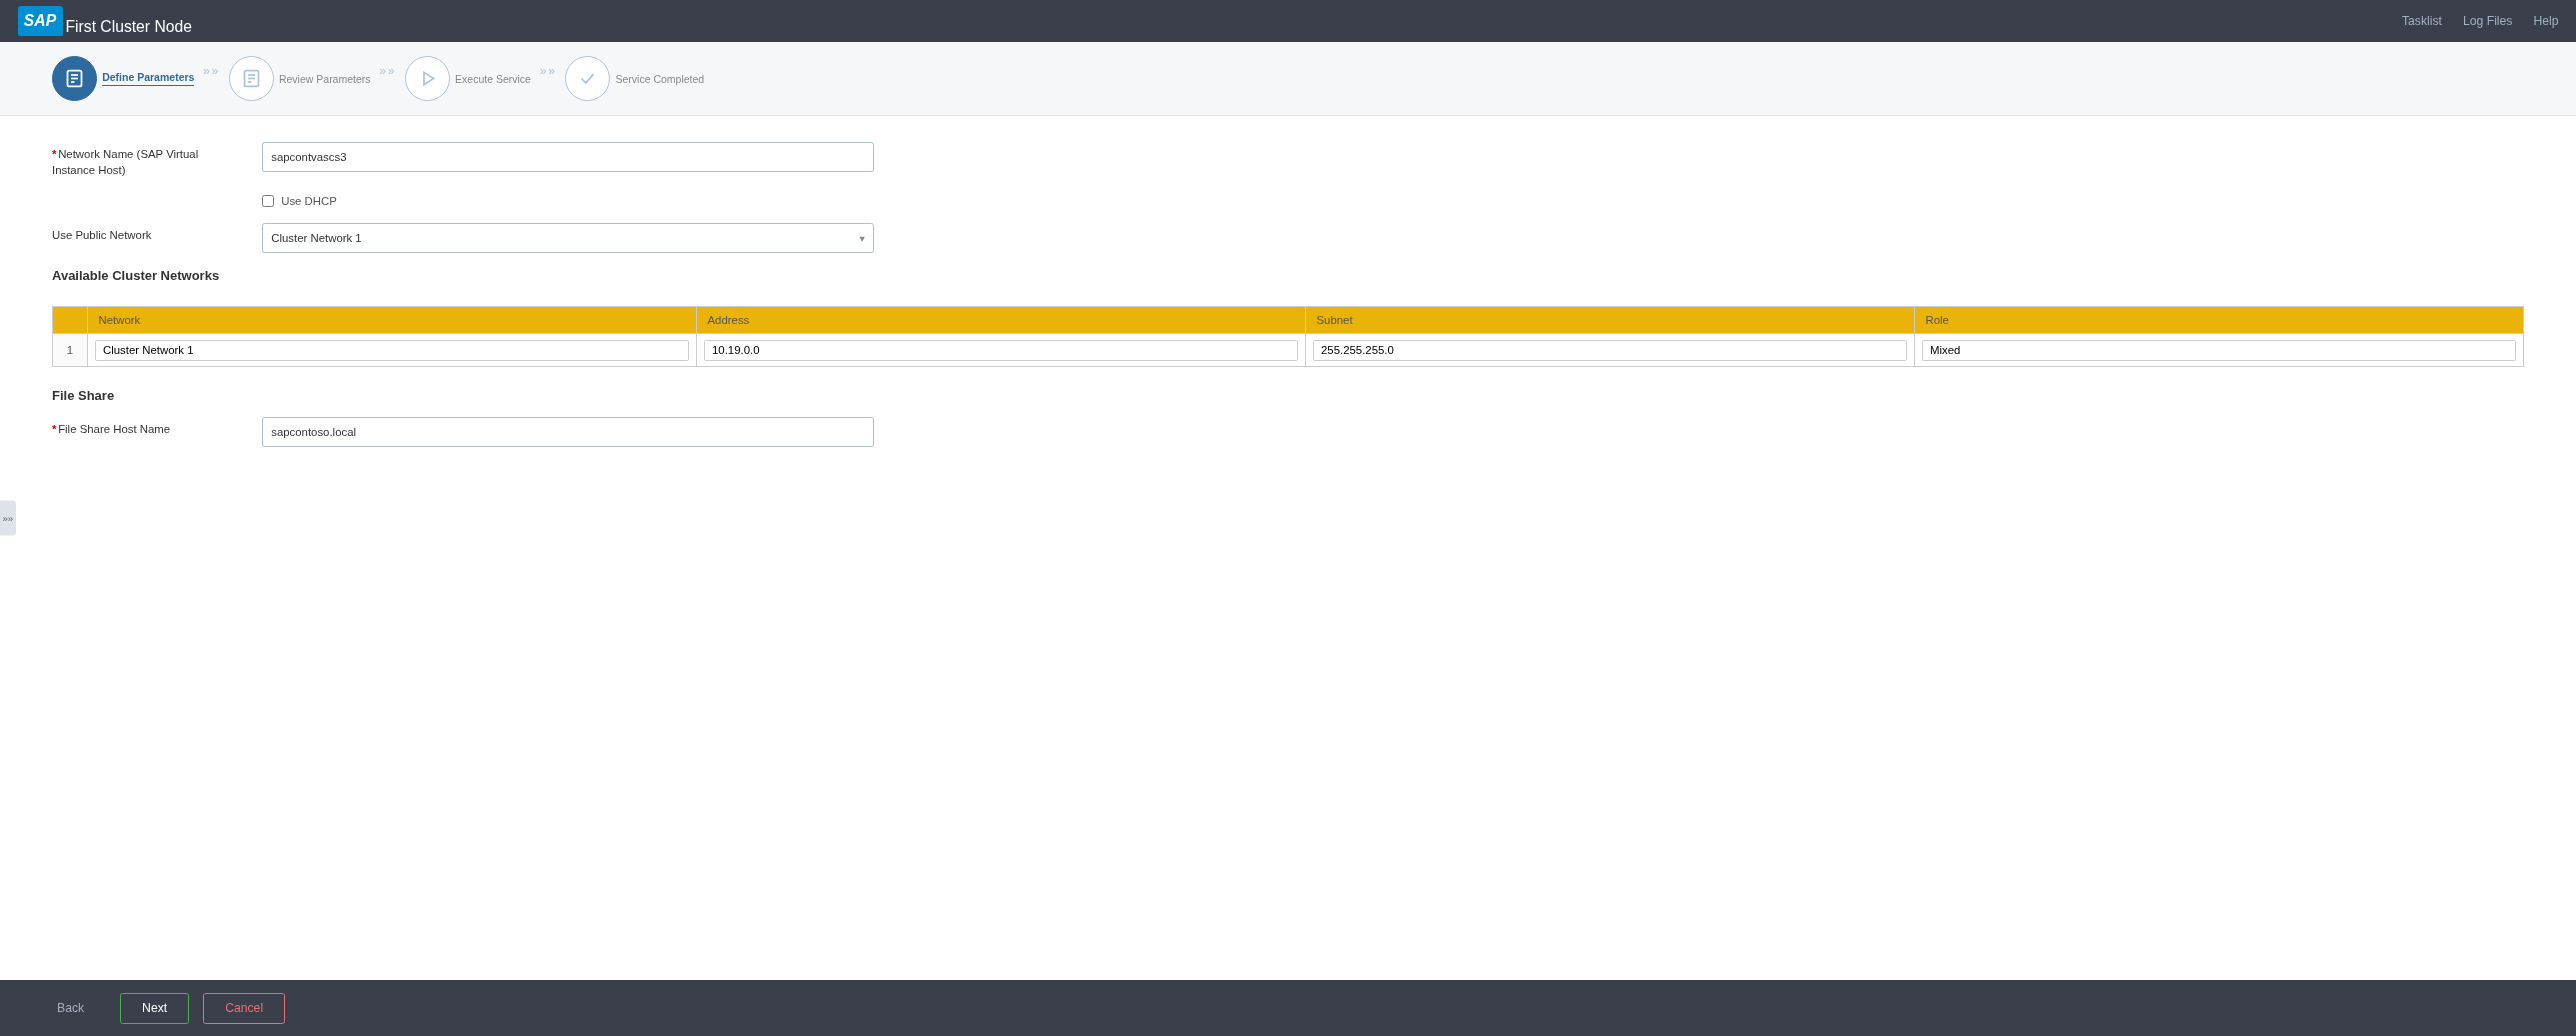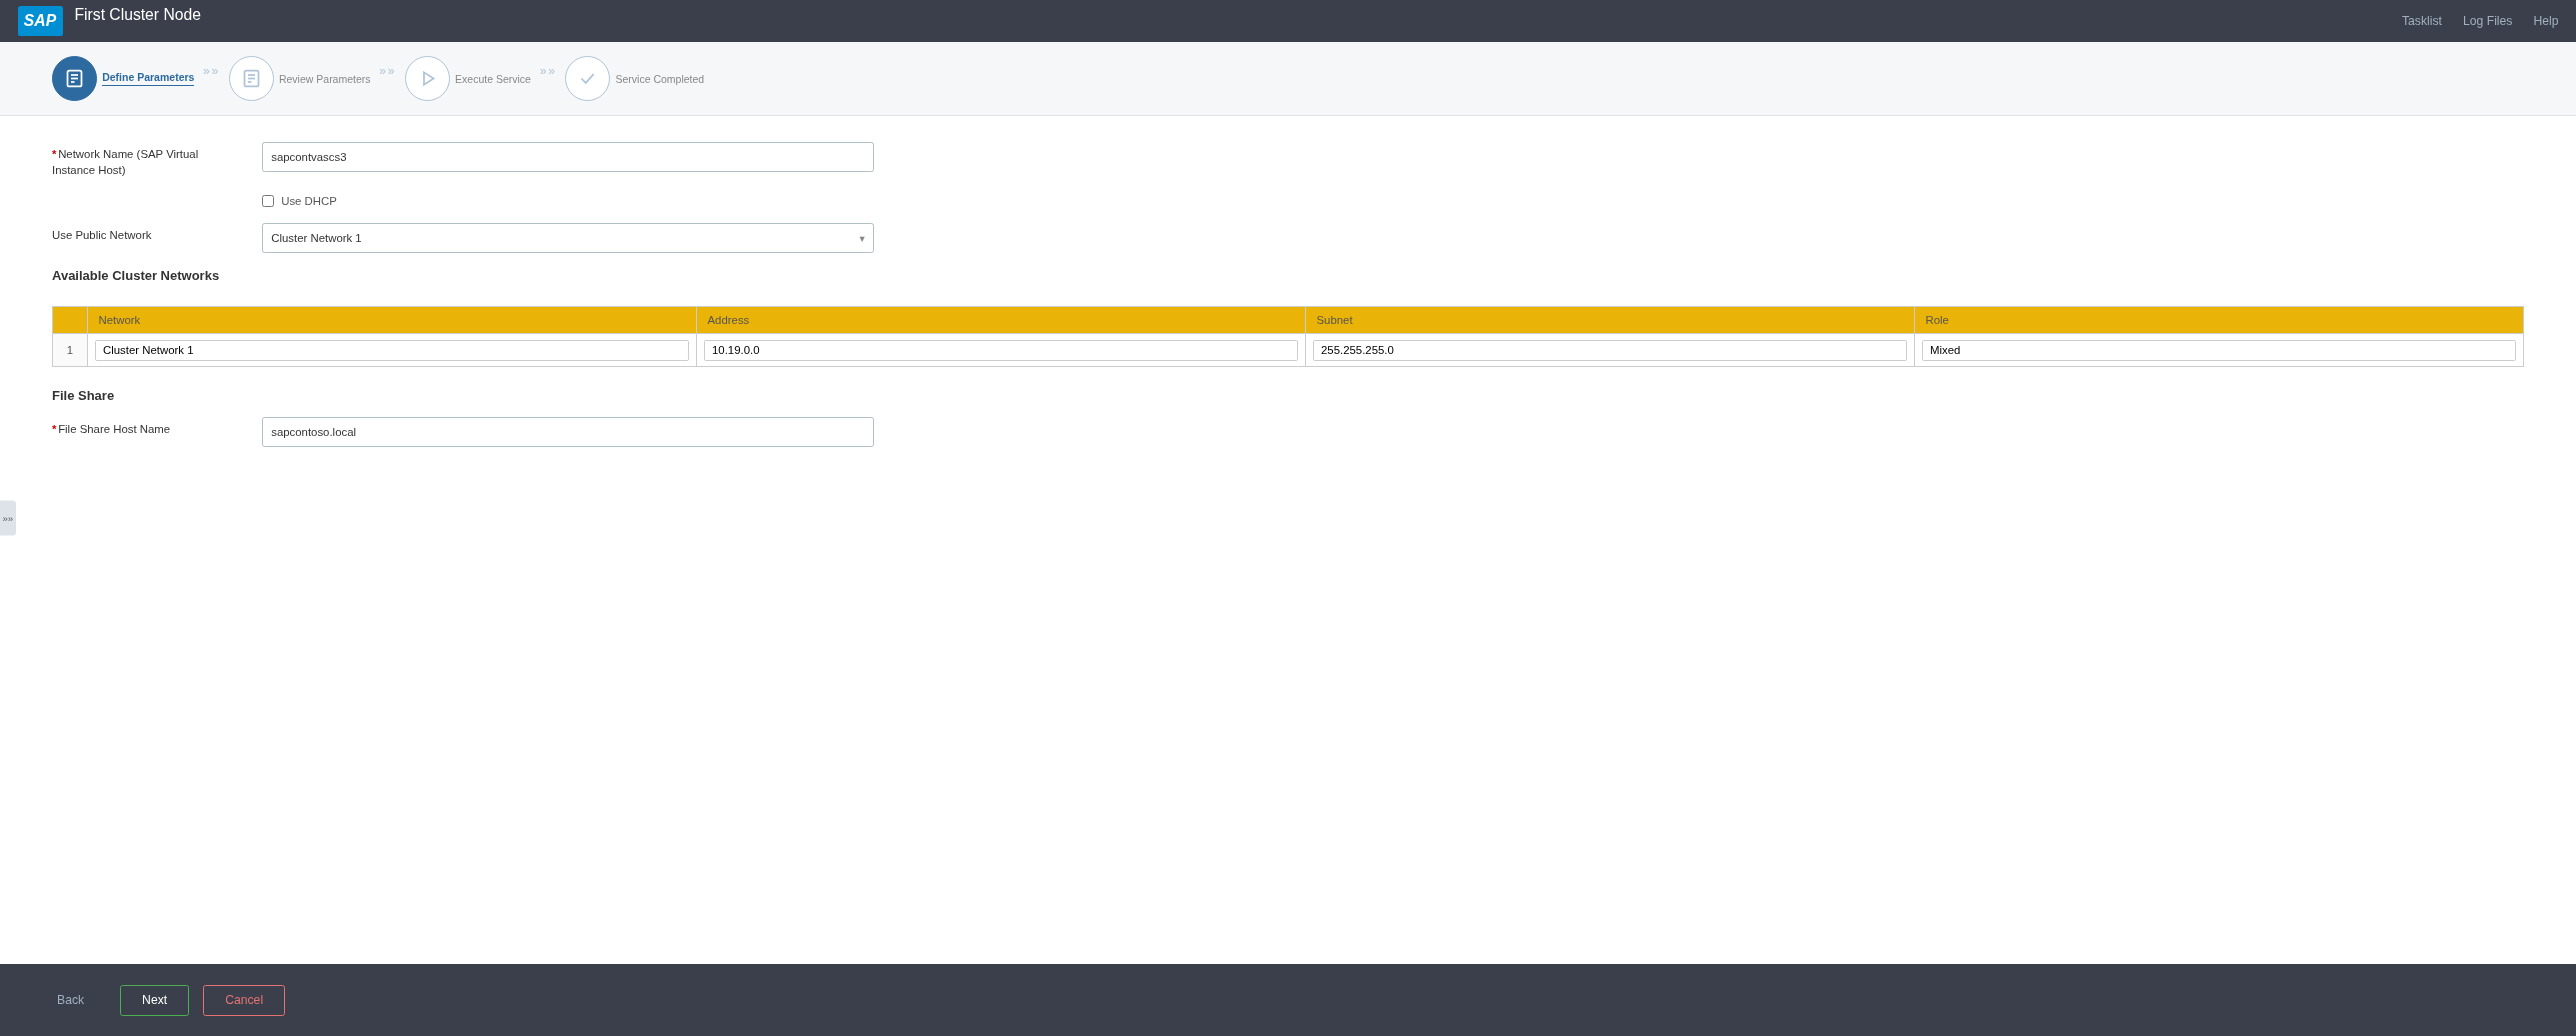--- a/index.html
+++ b/index.html
@@ -8,21 +8,21 @@
     
     .header {
       background: #3a3f4b;
       display: flex;
       align-items: center;
       justify-content: space-between;
       padding: 0 17.5px;
       height: 42px;
       flex-shrink: 0;
     }
-    .header-left { display: flex; align-items: flex-start; gap: 12px; }
+    .header-left { display: flex; align-items: flex-end; gap: 3px; }
     .sap-logo {
       background: #008fd3;
       width: 45px;
       height: 30px;
       display: flex;
       align-items: center;
       justify-content: center;
       border-radius: 2.6px;
     }
     .sap-logo span { color: white; font-weight: bold; font-size: 15.7px; font-style: italic; }
@@ -219,21 +219,21 @@
     }
 
     
     .file-share-section {
       margin-top: 8.7px;
     }
 
     
     .footer {
       background: #3a3f4b;
-      height: 72px;
+      height: 56px;
       display: flex;
       align-items: center;
       padding: 0 35px;
       gap: 14px;
       flex-shrink: 0;
     }
     .btn {
       height: 31px;
       padding: 0 21px;
       border-radius: 2.6px;

